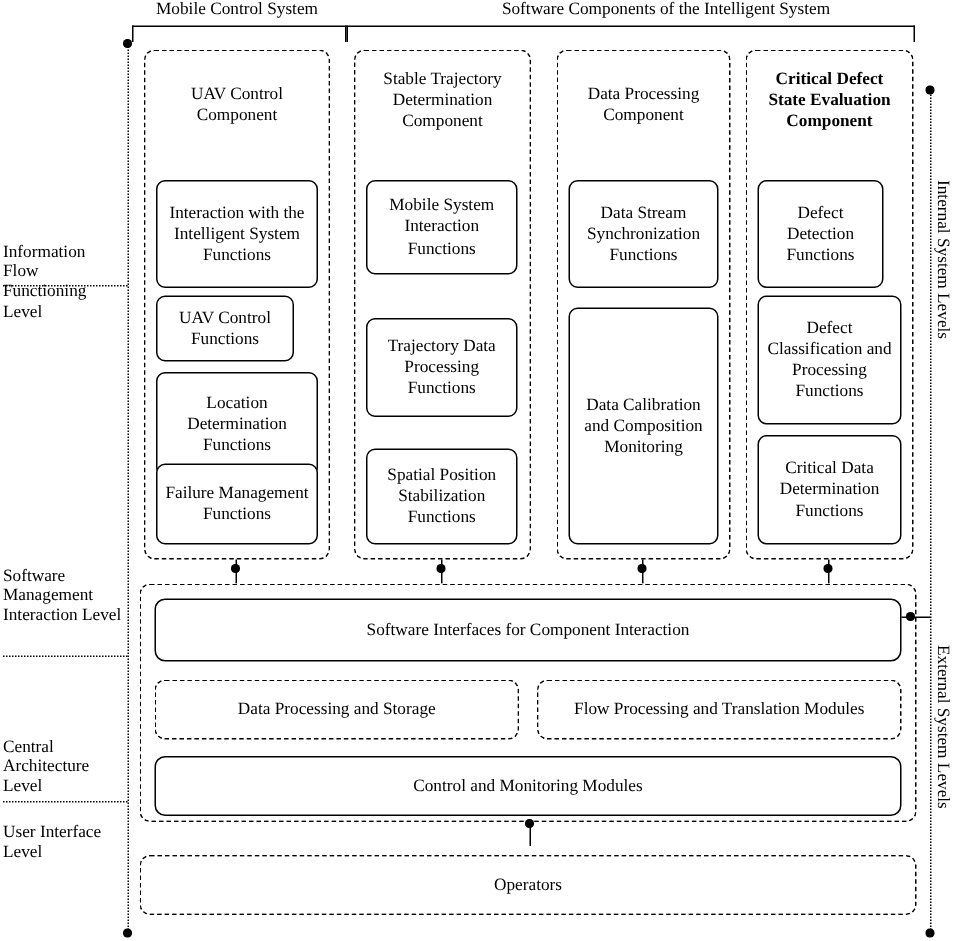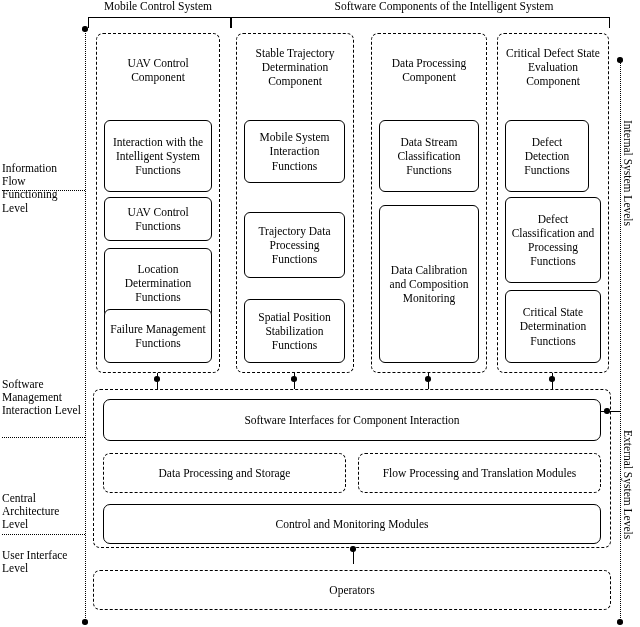--- a/index.html
+++ b/index.html
@@ -150,21 +150,21 @@
   <div class="abs" style="left:634px; top:430px; height:0; width:0;">
     <div class="sidelabel" style="transform: rotate(90deg);">External System Levels</div>
   </div>
 
   <div class="abs group" style="left:96px; top:33px; width:124px; height:340px;">
     <div class="group-title" style="padding-top:22px;">UAV Control Component</div>
   </div>
   <div class="abs fbox" style="left:104px; top:120px; width:108px; height:72px;">
     <span>Interaction with the Intelligent System Functions</span>
   </div>
-  <div class="abs fbox" style="left:104px; top:197px; width:108px; height:44px;">
+  <div class="abs fbox" style="left:104px; top:197px; width:92px; height:44px;">
     <span>UAV Control Functions</span>
   </div>
   <div class="abs fbox" style="left:104px; top:248px; width:108px; height:70px;">
     <span>Location Determination Functions</span>
   </div>
   <div class="abs fbox" style="left:104px; top:309px; width:108px; height:54px;">
     <span>Failure Management Functions</span>
   </div>
 
   <div class="abs group" style="left:236px; top:33px; width:118px; height:340px;">
@@ -177,37 +177,37 @@
     <span>Trajectory Data Processing Functions</span>
   </div>
   <div class="abs fbox" style="left:244px; top:299px; width:101px; height:64px;">
     <span>Spatial Position Stabilization Functions</span>
   </div>
 
   <div class="abs group" style="left:371px; top:33px; width:116px; height:340px;">
     <div class="group-title" style="padding-top:22px;">Data Processing Component</div>
   </div>
   <div class="abs fbox" style="left:379px; top:120px; width:100px; height:72px;">
-    <span>Data Stream Classification Functions</span>
+    <span>Data Stream Synchronization Functions</span>
   </div>
   <div class="abs fbox" style="left:379px; top:205px; width:100px; height:158px;">
     <span>Data Calibration and Composition Monitoring</span>
   </div>
 
   <div class="abs group" style="left:497px; top:33px; width:112px; height:340px;">
-    <div class="group-title" style="padding-top:12px;">Critical Defect State Evaluation Component</div>
+    <div class="group-title" style="padding-top:12px;font-weight:bold;">Critical Defect State Evaluation Component</div>
   </div>
   <div class="abs fbox" style="left:505px; top:120px; width:84px; height:72px;">
     <span>Defect Detection Functions</span>
   </div>
   <div class="abs fbox" style="left:505px; top:197px; width:96px; height:86px;">
     <span>Defect Classification and Processing Functions</span>
   </div>
   <div class="abs fbox" style="left:505px; top:290px; width:96px; height:73px;">
-    <span>Critical State Determination Functions</span>
+    <span>Critical Data Determination Functions</span>
   </div>
 
   <div class="abs vline" style="left:157px; top:373px; height:16px;"></div>
   <div class="abs dot" style="left:154px; top:376px;"></div>
   <div class="abs vline" style="left:294px; top:373px; height:16px;"></div>
   <div class="abs dot" style="left:291px; top:376px;"></div>
   <div class="abs vline" style="left:428px; top:373px; height:16px;"></div>
   <div class="abs dot" style="left:425px; top:376px;"></div>
   <div class="abs vline" style="left:552px; top:373px; height:16px;"></div>
   <div class="abs dot" style="left:549px; top:376px;"></div>

